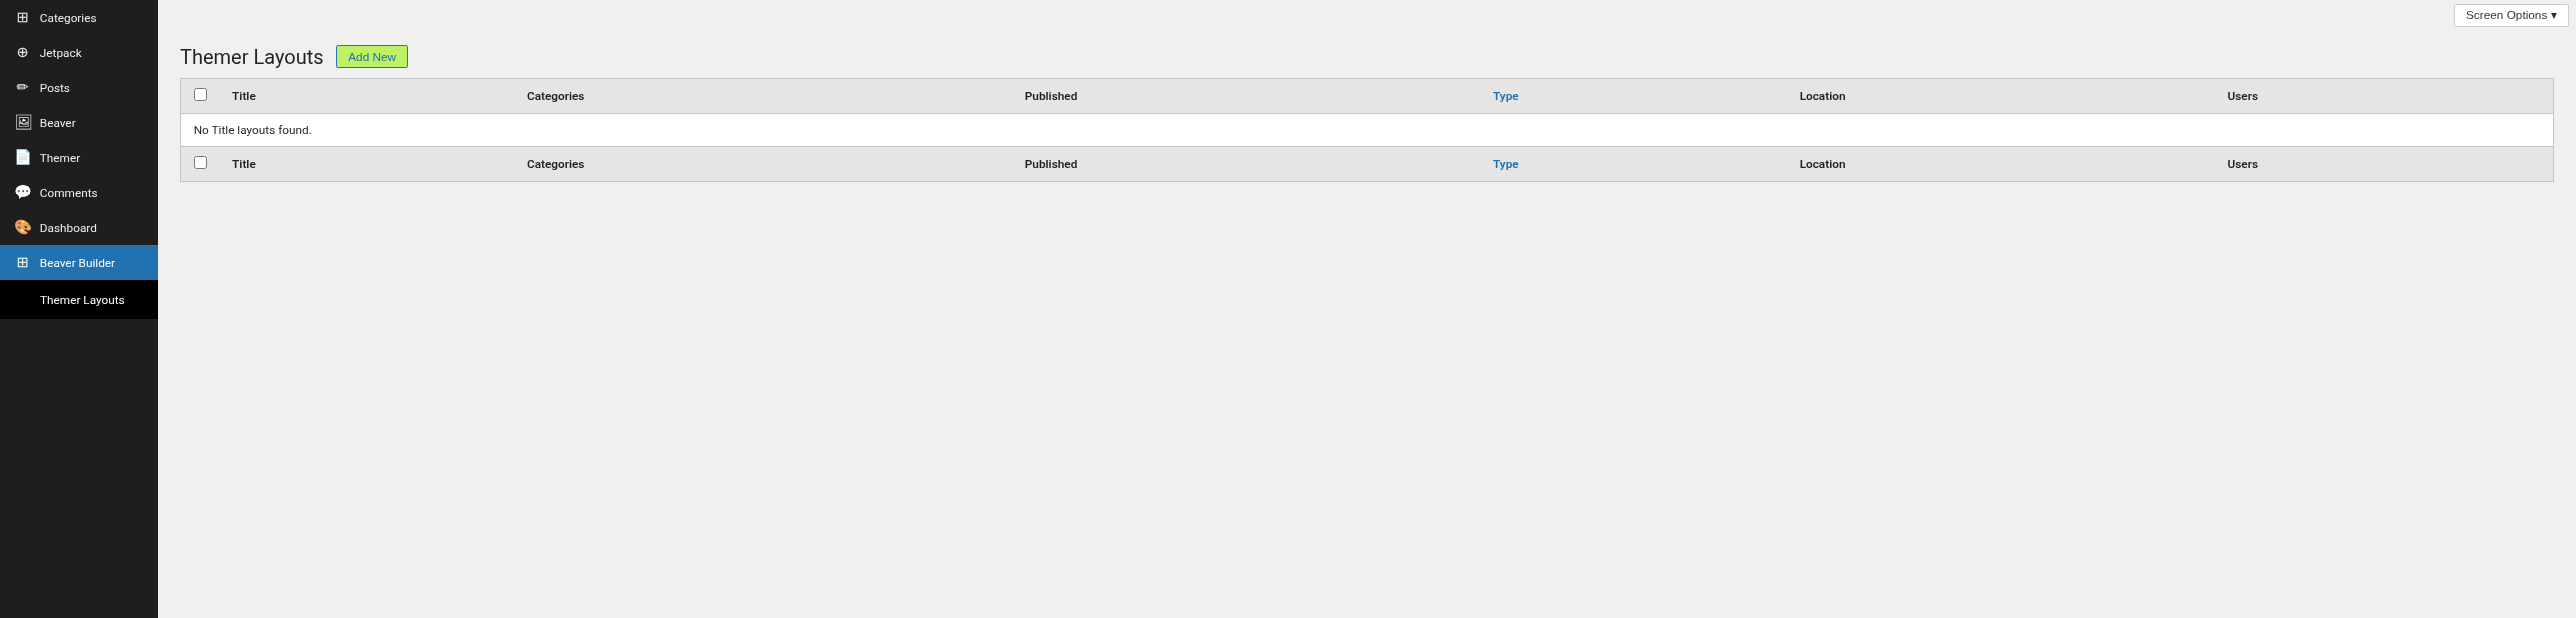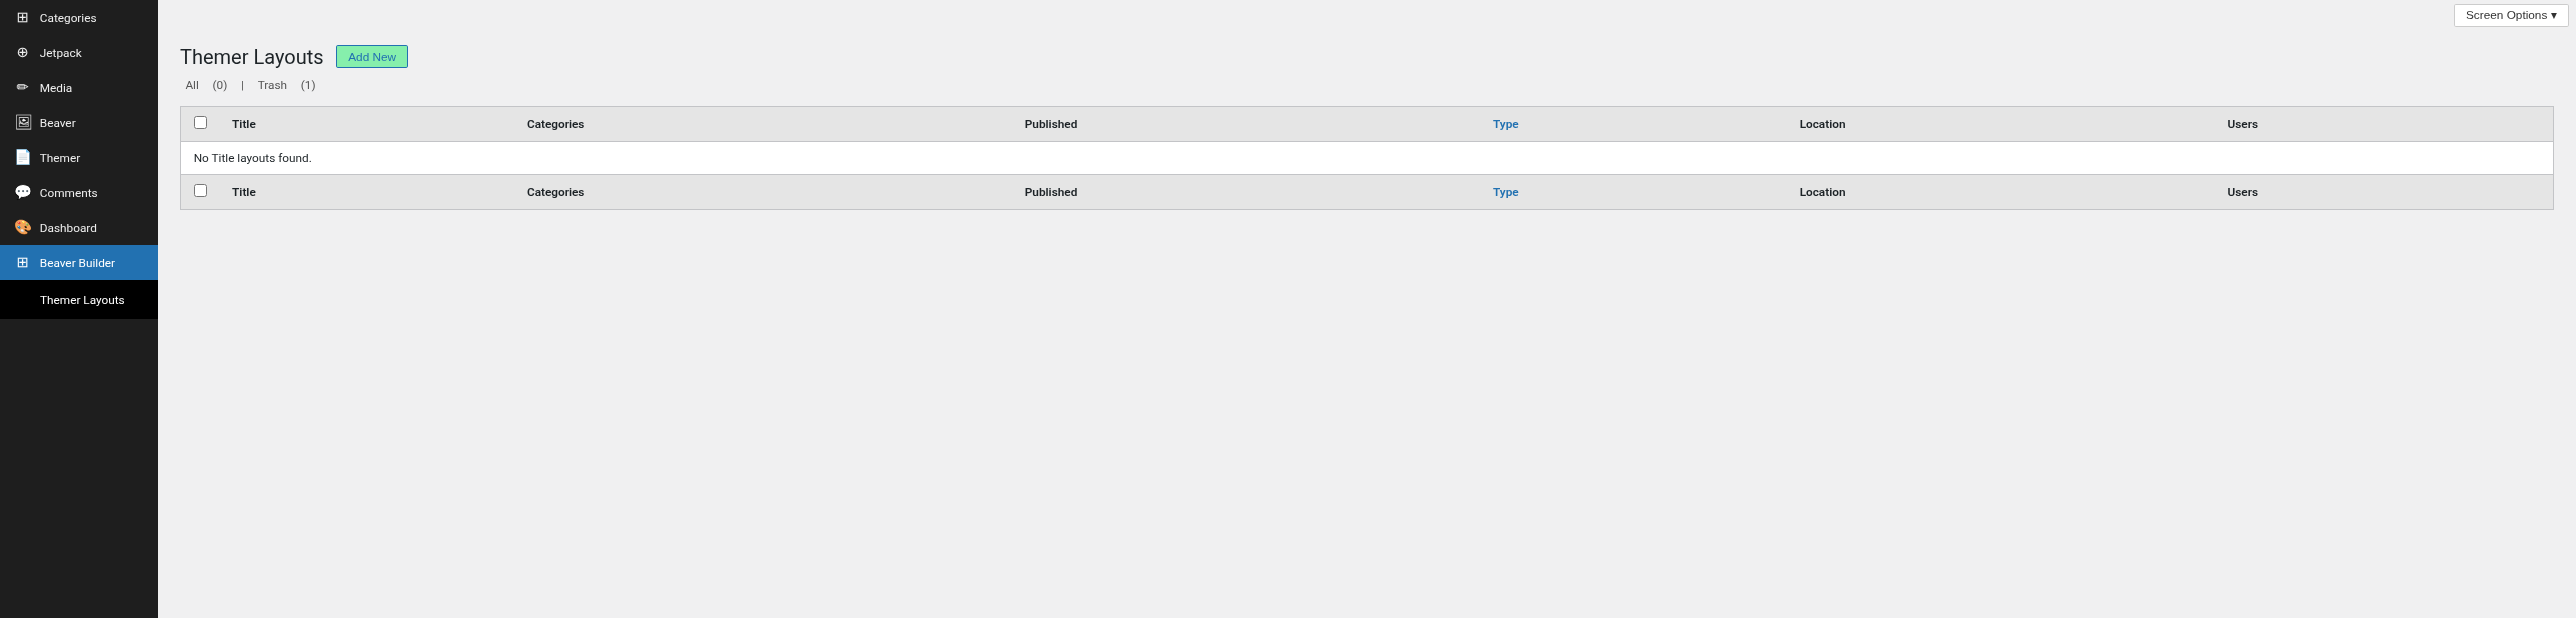--- a/index.html
+++ b/index.html
@@ -80,21 +80,21 @@
       align-items: center;
       gap: 12.7px;
       margin-bottom: 9px;
     }
     .page-title {
       font-size: 20px;
       font-weight: 400;
       color: #1d2327;
     }
     .add-new-btn {
-      background: #86efac;
+      background: #bef264;
       border: 0.9px solid #2271b1;
       color: #2271b1;
       padding: 3.6px 11px;
       font-size: 11.8px;
       cursor: pointer;
       border-radius: 1.8px;
     }
 
     .sublinks {
       margin-bottom: 14.5px;
@@ -154,21 +154,21 @@
     <span>Categories</span>
   </div>
 
   <div class="sidebar-item">
     <span class="icon">⊕</span>
     <span>Jetpack</span>
   </div>
 
   <div class="sidebar-item">
     <span class="icon">✏</span>
-    <span>Media</span>
+    <span>Posts</span>
   </div>
 
   <div class="sidebar-item">
     <span class="icon">🖼</span>
     <span>Beaver</span>
   </div>
 
   <div class="sidebar-item">
     <span class="icon">📄</span>
     <span>Themer</span>
@@ -205,31 +205,20 @@
     </button>
   </div>
 
   <div id="content">
 
     <div class="page-heading">
       <h1 class="page-title">Themer Layouts</h1>
       <button class="add-new-btn">Add New</button>
     </div>
 
-    <div class="sublinks">
-      <a href="#">
-        <span>All</span>
-        <span>(0)</span>
-      </a>
-      <span>|</span>
-      <a href="#">
-        <span>Trash</span>
-        <span>(1)</span>
-      </a>
-    </div>
 
     <table class="wp-table">
       <thead>
         <tr>
           <th class="cb-col">
             <input type="checkbox" style="">
           </th>
           <th>
             <span>Title</span>
           </th>

